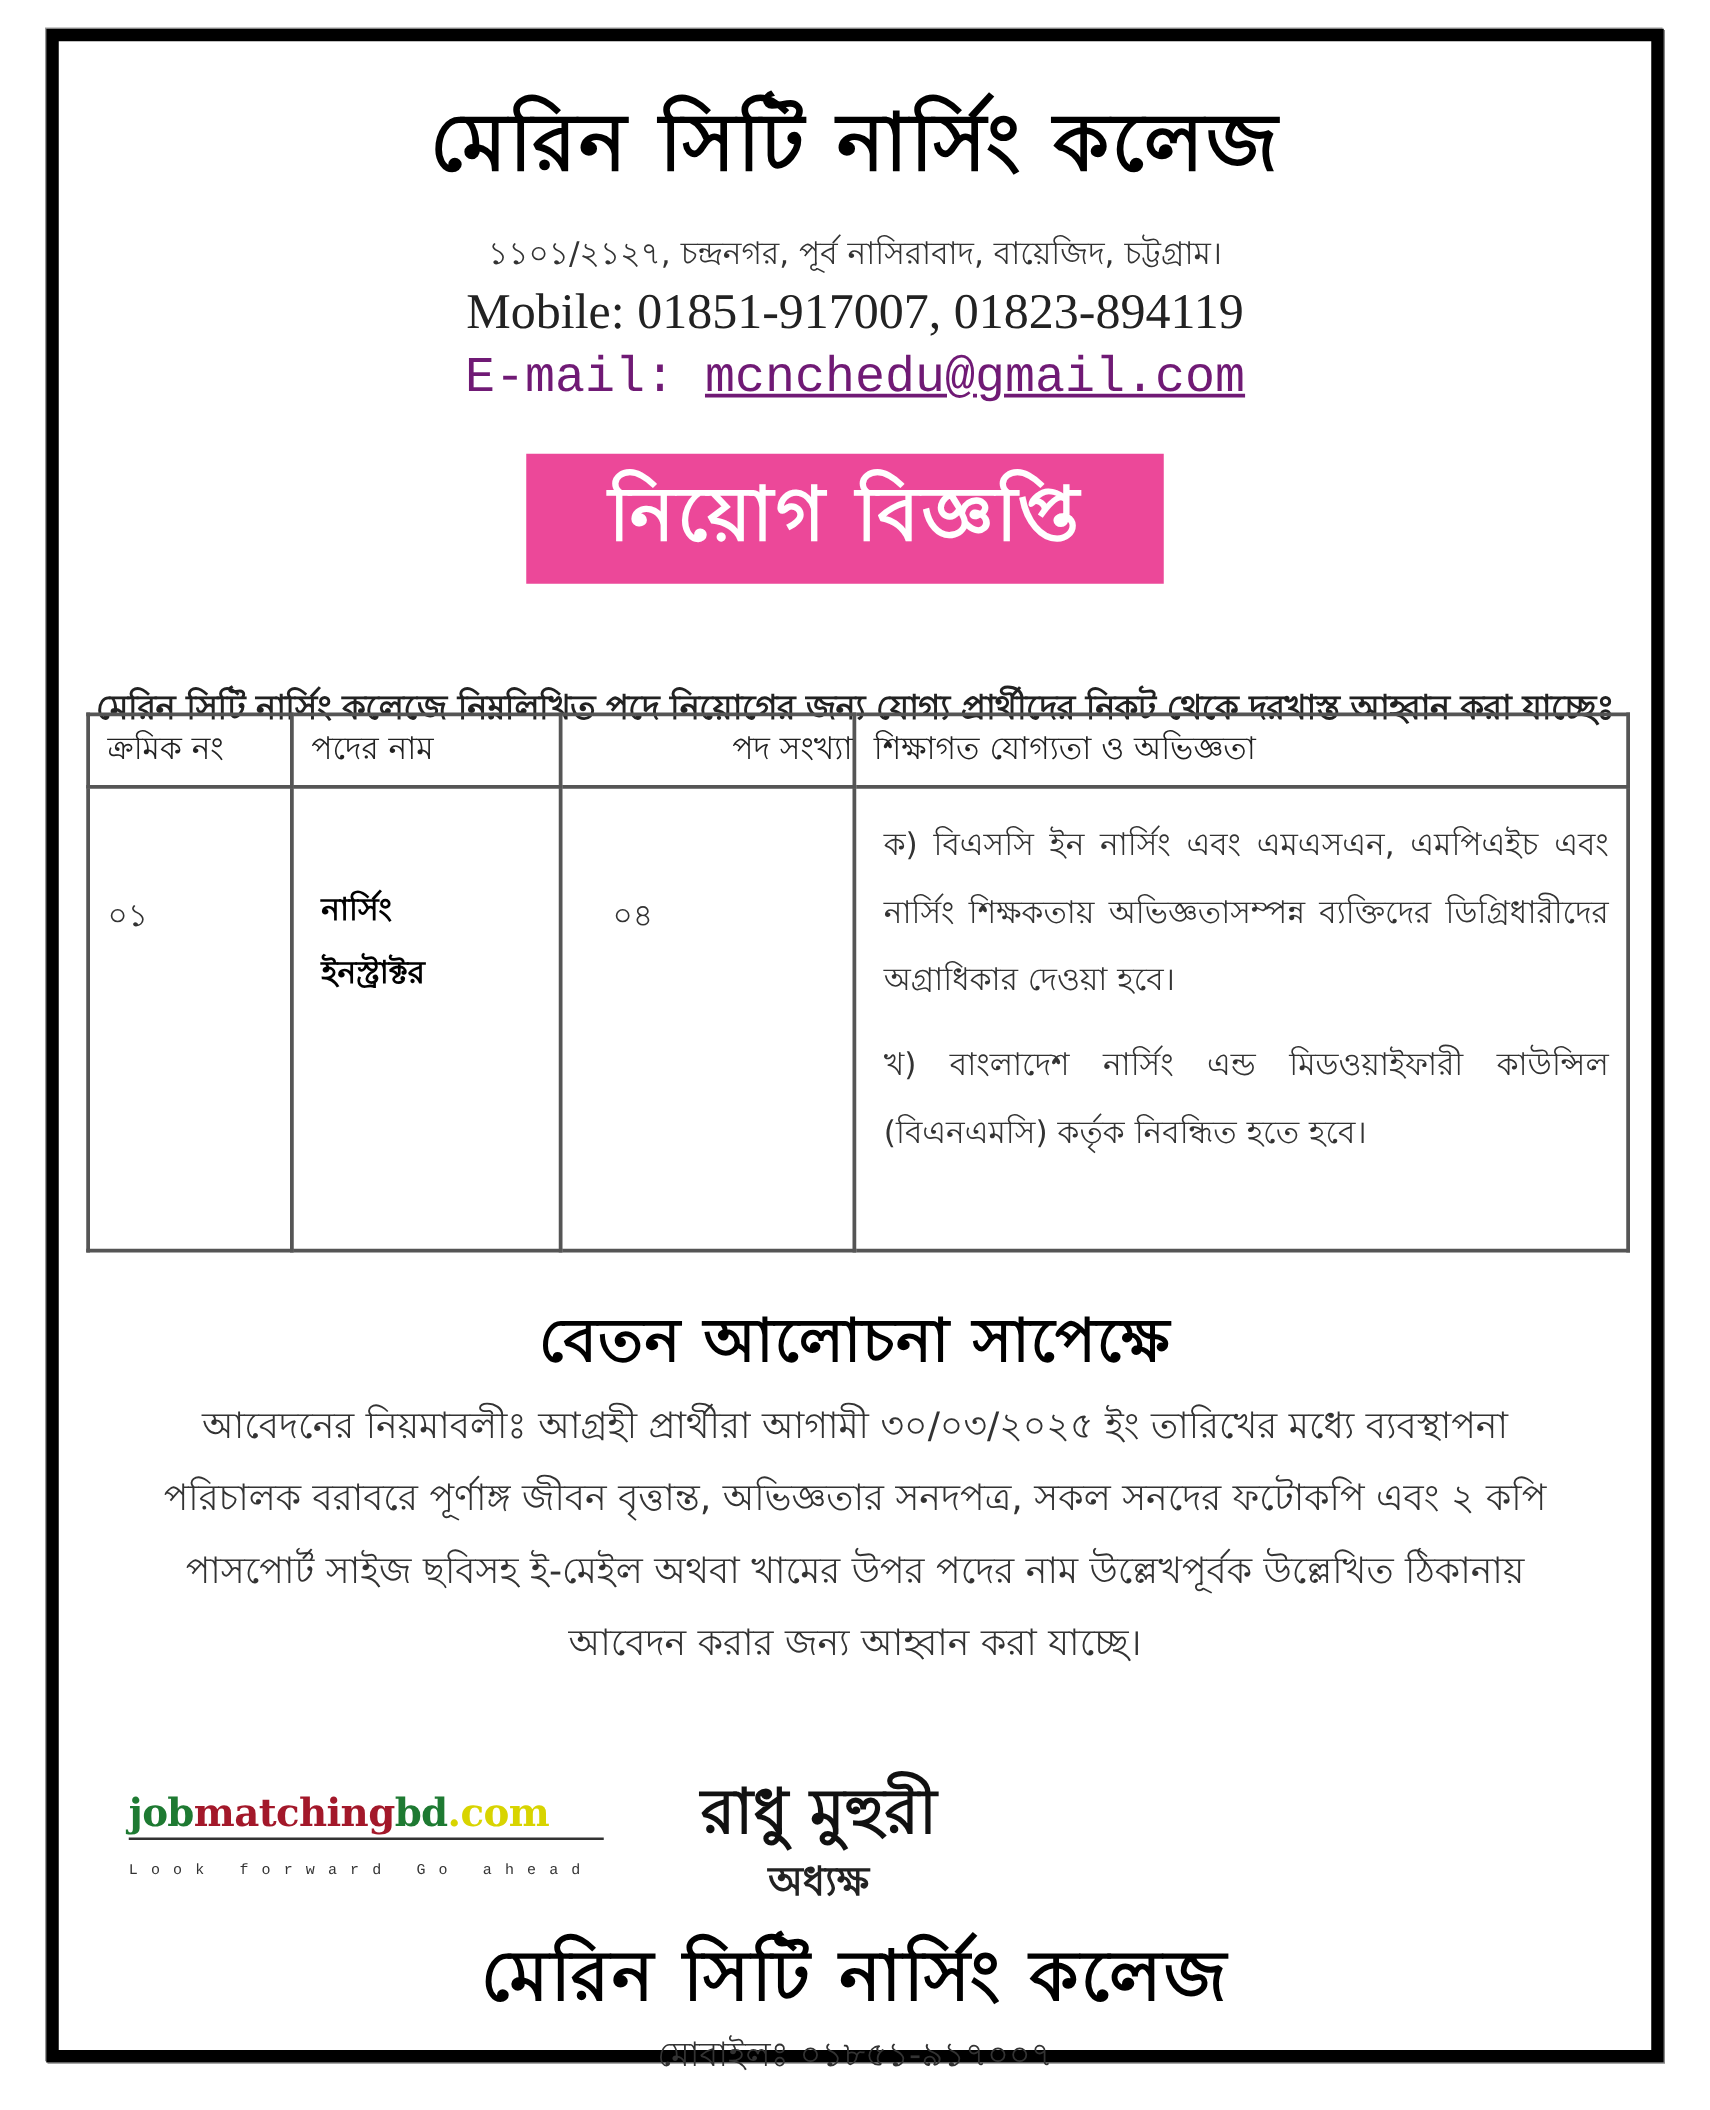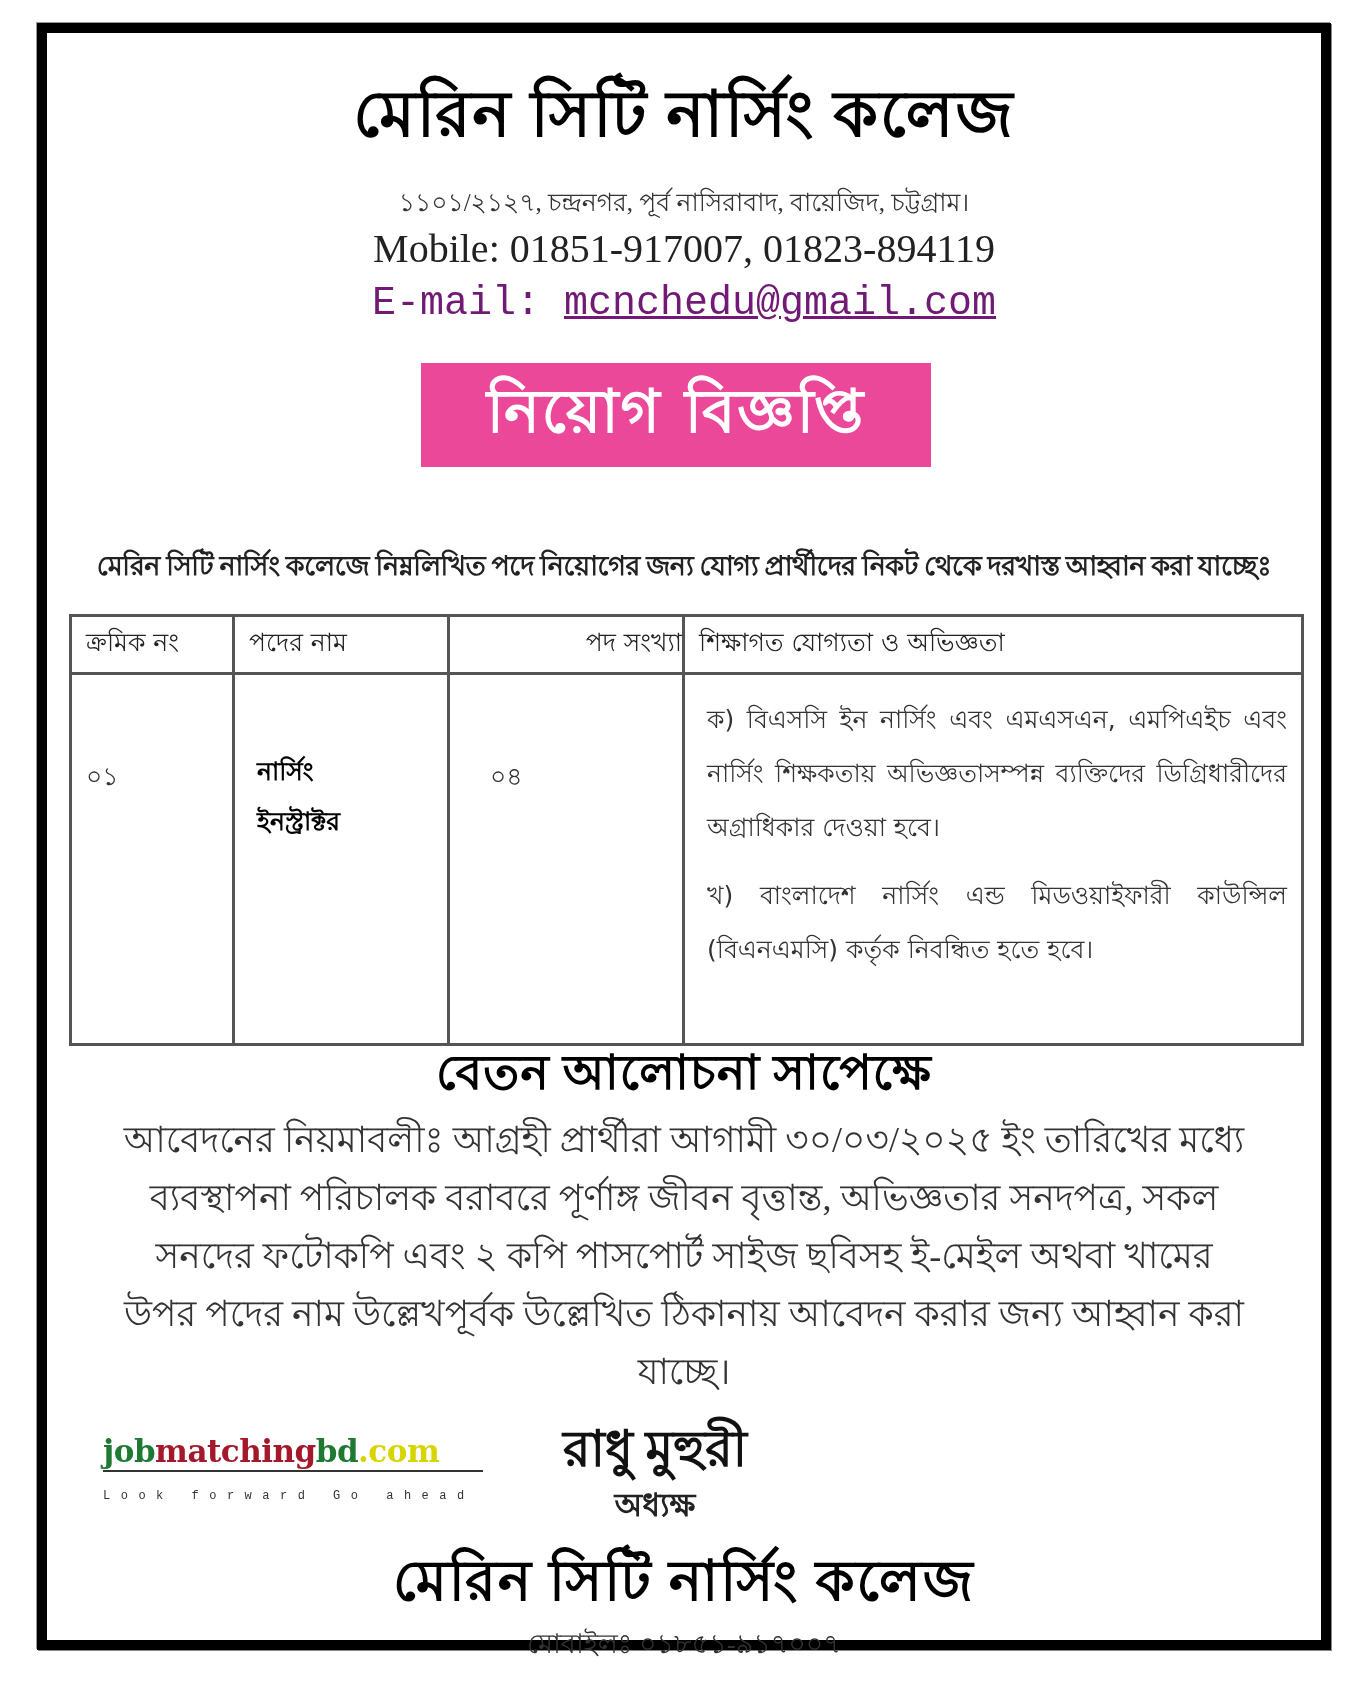--- a/index.html
+++ b/index.html
@@ -4,54 +4,54 @@
 <style>
   * { box-sizing: border-box; margin: 0; padding: 0; }
   html, body { width: 1368px; height: 1688px; background: #ffffff; overflow: hidden; }
   body { position: relative; font-family: "DejaVu Sans", sans-serif; color: #111; }
 
   .frame {
     position: absolute; left: 37px; top: 23px; width: 1294px; height: 1627px;
     border: 10px solid #000; background: #fff;
     box-shadow: 1px 1px 0 #888, -1px -1px 0 #999;
   }
-  .abs { position: absolute; left: 0; width: 100%; text-align: center; font-family: Liberation Serif, serif; }
+  .abs { position: absolute; left: 0; width: 100%; text-align: center; }
 
   .title-top { top: 32px; font-size: 64px; font-weight: bold; letter-spacing: 2px; color: #000; }
   .address { top: 150px; font-size: 25px; color: #333; }
   .mobile { top: 192px; font-family: "Liberation Serif", serif; font-size: 40px; color: #222; }
   .email { top: 248px; font-family: Liberation Mono, monospace; font-size: 40px; color: #701a75; }
   .email .addr { text-decoration: underline; text-decoration-thickness: 3px; }
 
   .notice-box {
     position: absolute; left: 374px; top: 330px; width: 510px; height: 104px;
     background: #ec4899; color: #fff; font-size: 60px; font-weight: bold;
     display: flex; align-items: center; justify-content: center; letter-spacing: 2px;
   }
   .intro { top: 468px; font-size: 27px; font-weight: bold; color: #222; letter-spacing: -0.5px; margin-top: 44px; }
 
   .job-table {
     position: absolute; left: 22px; top: 537px; width: 1232px; height: 432px;
-    border-collapse: collapse; table-layout: fixed; margin-top: 44px;
+    border-collapse: collapse; table-layout: fixed;
   }
   .job-table th, .job-table td { border: 3px solid #555; vertical-align: top; }
   .job-table th {
     height: 58px; font-size: 25px; font-weight: normal; color: #222; vertical-align: middle; text-align: left;
     padding-left: 14px;
   }
   .job-table th.c3 { text-align: right; padding-left: 0; }
   .job-table td { font-size: 25px; color: #333; }
   .job-table td.c1 { padding: 82px 0 0 14px; }
   .job-table td.c2 { padding: 72px 0 0 22px; font-weight: bold; color: #000000; line-height: 50px; }
   .job-table td.c3 { padding: 82px 0 0 40px; }
   .job-table td.c4 { padding: 18px 14px 0 22px; line-height: 54px; text-align: justify; }
   .job-table td.c4 .item-b { margin-top: 14px; }
 
   .salary { top: 1003px; font-size: 48px; font-weight: bold; color: #000; letter-spacing: 1px; }
-  .rules { top: 1078px; font-size: 36px; color: #333; line-height: 58px; padding: 0 70px; }
+  .rules { top: 1078px; font-size: 29px; color: #333; line-height: 58px; padding: 0 70px; }
 
   .logo {
     position: absolute; left: 56px; top: 1400px; width: 380px;
   }
   .logo .brand { font-family: "DejaVu Serif", serif; font-size: 31px; font-weight: bold; letter-spacing: -0.5px; line-height: 36px; }
   .logo .g { color: #1e7a32; }
   .logo .r { color: #a3182a; }
   .logo .y { color: #d8d400; }
   .logo .tagline {
     border-top: 2px solid #333; font-family: "Liberation Mono", monospace; font-size: 12px;

